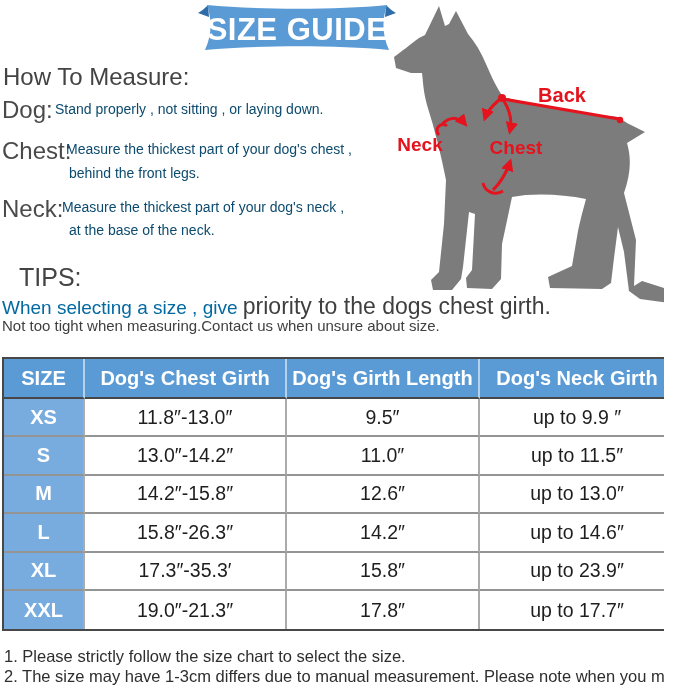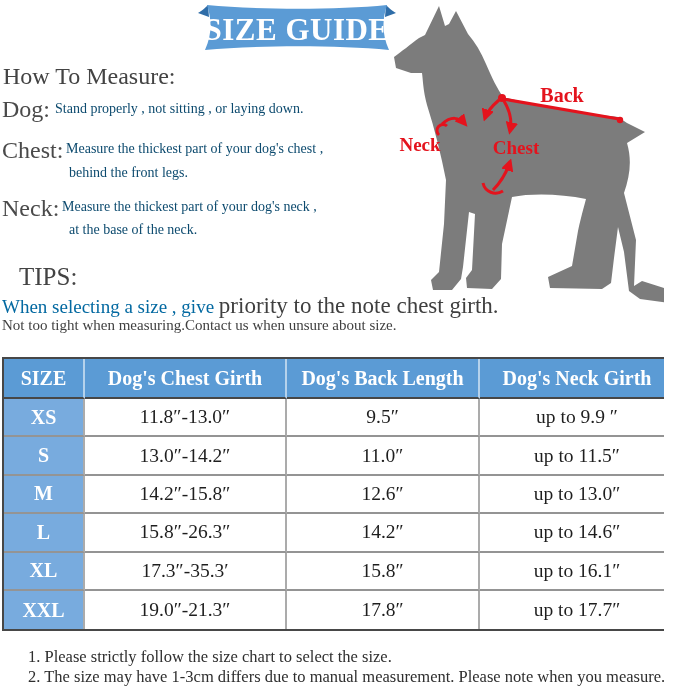--- a/index.html
+++ b/index.html
@@ -2,21 +2,21 @@
 <html><head>
 <meta charset="utf-8">
 <style>
   * { box-sizing: border-box; margin: 0; padding: 0; }
   html,body { background:#ffffff; }
   .canvas {
     position: relative;
     width: 664px;
     height: 692px;
     background: #ffffff;
-    font-family: Liberation Serif, serif;
+    font-family: Liberation Sans, sans-serif;
     overflow: hidden;
   }
   .t { position:absolute; white-space:nowrap; color:#434343; }
   .how-title   { left:3px;  top:63px;  font-size:24px; }
   .m-label     { font-size:24px; color:#4a4a4a; }
   .m-desc      { font-size:14px; color:#0c4a6e; }
   .dog-label   { left:2px;  top:96px;text-align:right;  }
   .dog-desc    { left:55px; top:101px; }
   .chest-label { left:2px;  top:137px; }
   .chest-desc1 { left:66px; top:141px; }
@@ -41,21 +41,21 @@
   .cell { display:flex; align-items:center; justify-content:center; white-space:nowrap; }
   .hc { background:#5b9bd5; color:#ffffff; font-weight:700; font-size:20px;
         border-right:2px solid rgba(255,255,255,.55); border-bottom:2px solid #474747; }
   .sc { background:#78abde; color:#ffffff; font-weight:700; font-size:20px;
         border-right:2px solid #ababab; border-bottom:2px solid #949494; }
   .bc { color:#1e1e1e; font-size:19.5px;
         border-right:2px solid #ababab; border-bottom:2px solid #949494; }
   .last-col { border-right:none; }
   .last-row { border-bottom:none; }
 
-  .note { position:absolute; font-size:16.5px; color:#2e2e2e; white-space:nowrap;margin-left:24px; }
+  .note { position:absolute; font-size:16.5px; color:#2e2e2e; white-space:nowrap; }
   .note1 { left:4px; top:647px; }
   .note2 { left:4px; top:667px; }
 
   .ribbon { position:absolute; left:197px; top:3px; width:200px; height:49px; }
   .dogsvg { position:absolute; left:389px; top:0px; width:290px; height:350px; }
 </style>
 </head>
 <body>
 
 <div class="canvas">
@@ -75,21 +75,21 @@
   <div class="t m-label chest-label">Chest:</div>
   <div class="t m-desc chest-desc1">Measure the thickest part of your dog's chest ,</div>
   <div class="t m-desc chest-desc2">behind the front legs.</div>
 
   <div class="t m-label neck-label">Neck:</div>
   <div class="t m-desc neck-desc1">Measure the thickest part of your dog's neck ,</div>
   <div class="t m-desc neck-desc2">at the base of the neck.</div>
 
   <div class="t tips-title">TIPS:</div>
   <div class="t tips-line1">
-    <span class="tips-normal">When selecting a size , give </span><span class="tips-big">priority to the note chest girth.</span>
+    <span class="tips-normal">When selecting a size , give </span><span class="tips-big">priority to the dogs chest girth.</span>
   </div>
   <div class="t tips-line2">Not too tight when measuring.Contact us when unsure about size.</div>
 
   <svg class="dogsvg" viewBox="0 0 290 350">
     <defs>
       <marker id="ah" viewBox="0 0 10 10" refX="7" refY="5" markerWidth="4.2" markerHeight="4.2" orient="auto">
         <path d="M0,0 L10,5 L0,10 Z" fill="#e4131d"></path>
       </marker>
     </defs>
 
@@ -123,21 +123,21 @@
     <path d="M 110,100 C 103,106 98,112 96,118" fill="none" stroke="#e4131d" stroke-width="3" marker-end="url(#ah)"></path>
     <path d="M 115,101 C 121,111 123,122 121,131" fill="none" stroke="#e4131d" stroke-width="3" marker-end="url(#ah)"></path>
     <text x="127" y="154" text-anchor="middle" font-size="19" font-weight="bold" fill="#e4131d">Chest</text>
     <path d="M 104,190 C 112,182 118,171 121,162" fill="none" stroke="#e4131d" stroke-width="3" marker-end="url(#ah)"></path>
     <path d="M 94,183 C 96,192 106,196 114,191" fill="none" stroke="#e4131d" stroke-width="3"></path>
   </svg>
 
   <div class="size-table">
     <div class="cell hc">SIZE</div>
     <div class="cell hc">Dog's Chest Girth</div>
-    <div class="cell hc">Dog's Back Length</div>
+    <div class="cell hc">Dog's Girth Length</div>
     <div class="cell hc last-col">Dog's Neck Girth</div>
 
     <div class="cell sc">XS</div>
     <div class="cell bc">11.8″-13.0″</div>
     <div class="cell bc">9.5″</div>
     <div class="cell bc last-col">up to 9.9 ″</div>
 
     <div class="cell sc">S</div>
     <div class="cell bc">13.0″-14.2″</div>
     <div class="cell bc">11.0″</div>
@@ -149,21 +149,21 @@
     <div class="cell bc last-col">up to 13.0″</div>
 
     <div class="cell sc">L</div>
     <div class="cell bc">15.8″-26.3″</div>
     <div class="cell bc">14.2″</div>
     <div class="cell bc last-col">up to 14.6″</div>
 
     <div class="cell sc">XL</div>
     <div class="cell bc">17.3″-35.3′</div>
     <div class="cell bc">15.8″</div>
-    <div class="cell bc last-col">up to 16.1″</div>
+    <div class="cell bc last-col">up to 23.9″</div>
 
     <div class="cell sc last-row">XXL</div>
     <div class="cell bc last-row">19.0″-21.3″</div>
     <div class="cell bc last-row">17.8″</div>
     <div class="cell bc last-col last-row">up to 17.7″</div>
   </div>
 
   <div class="note note1">1. Please strictly follow the size chart to select the size.</div>
   <div class="note note2">2. The size may have 1-3cm differs due to manual measurement. Please note when you measure.</div>
 

